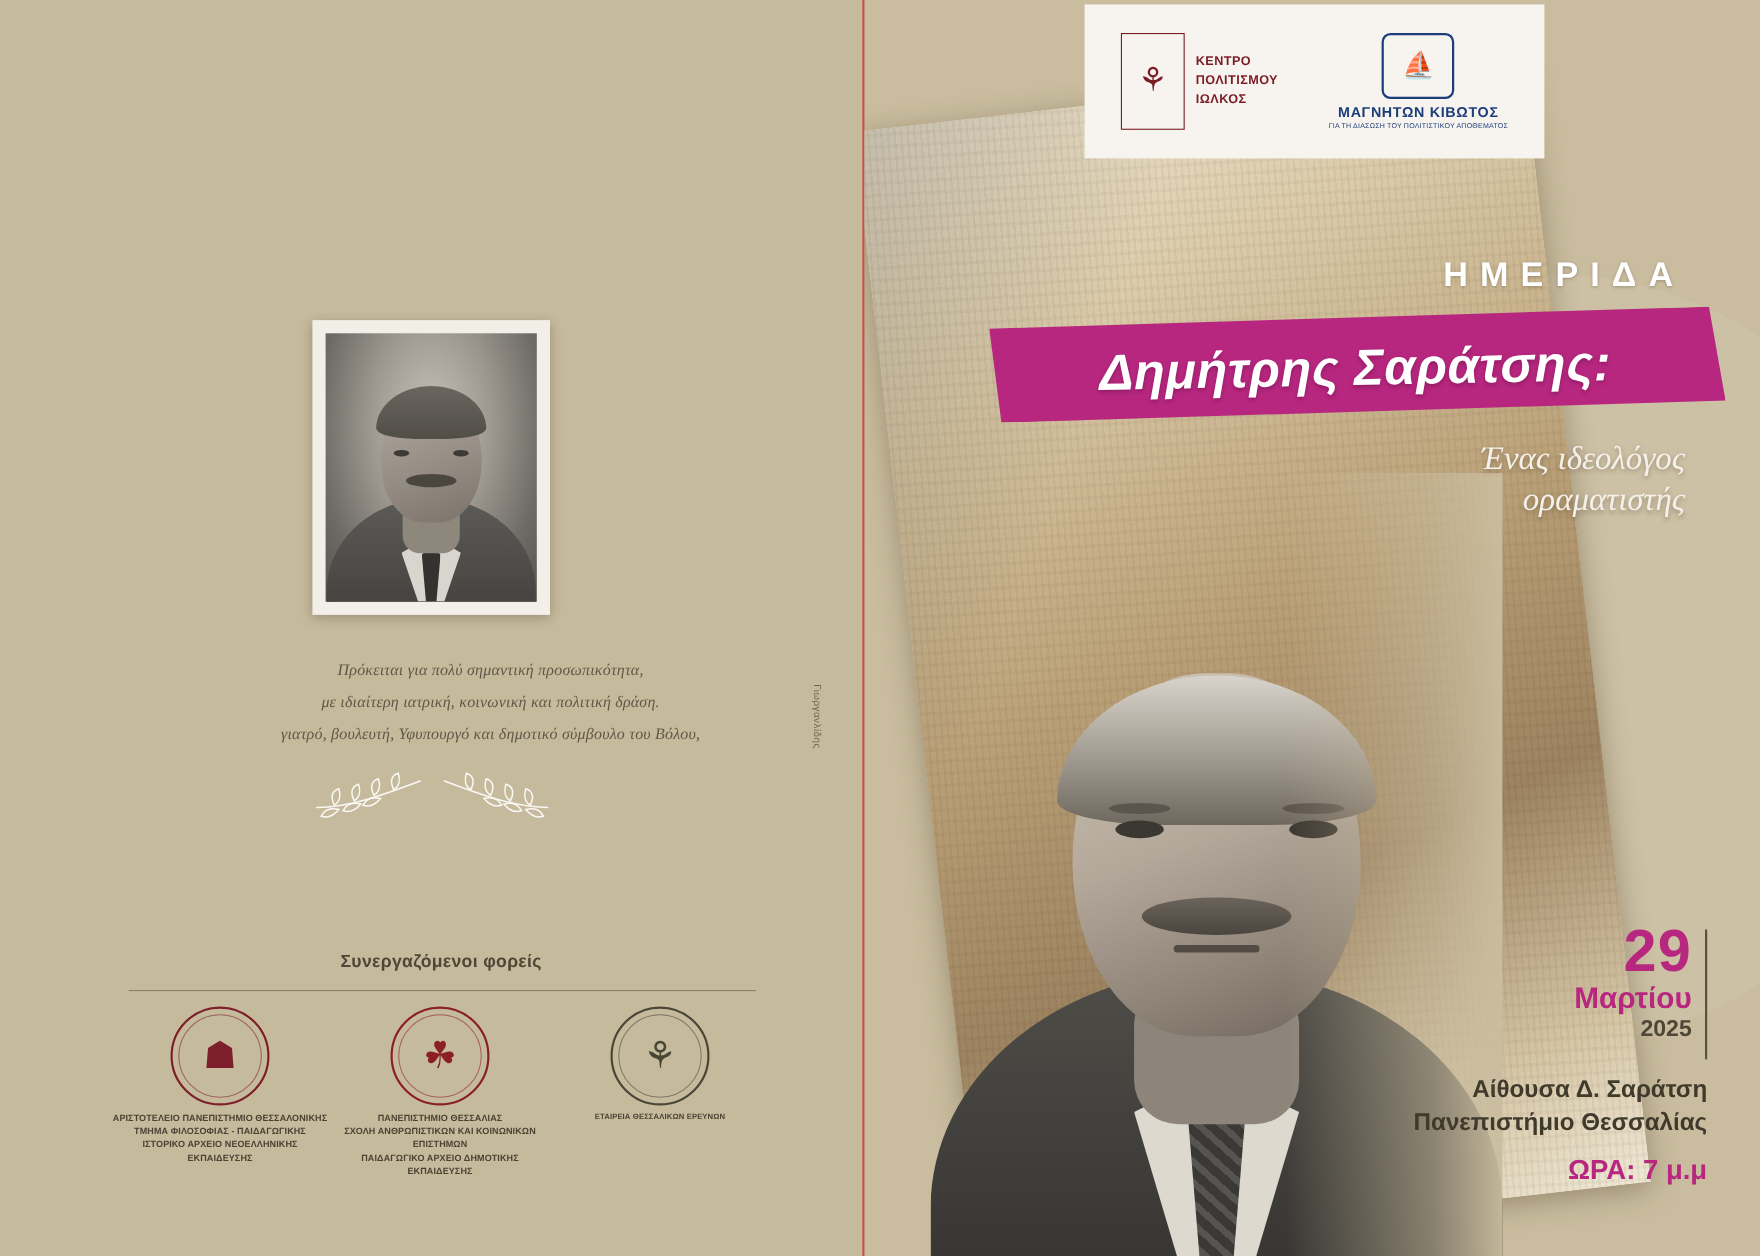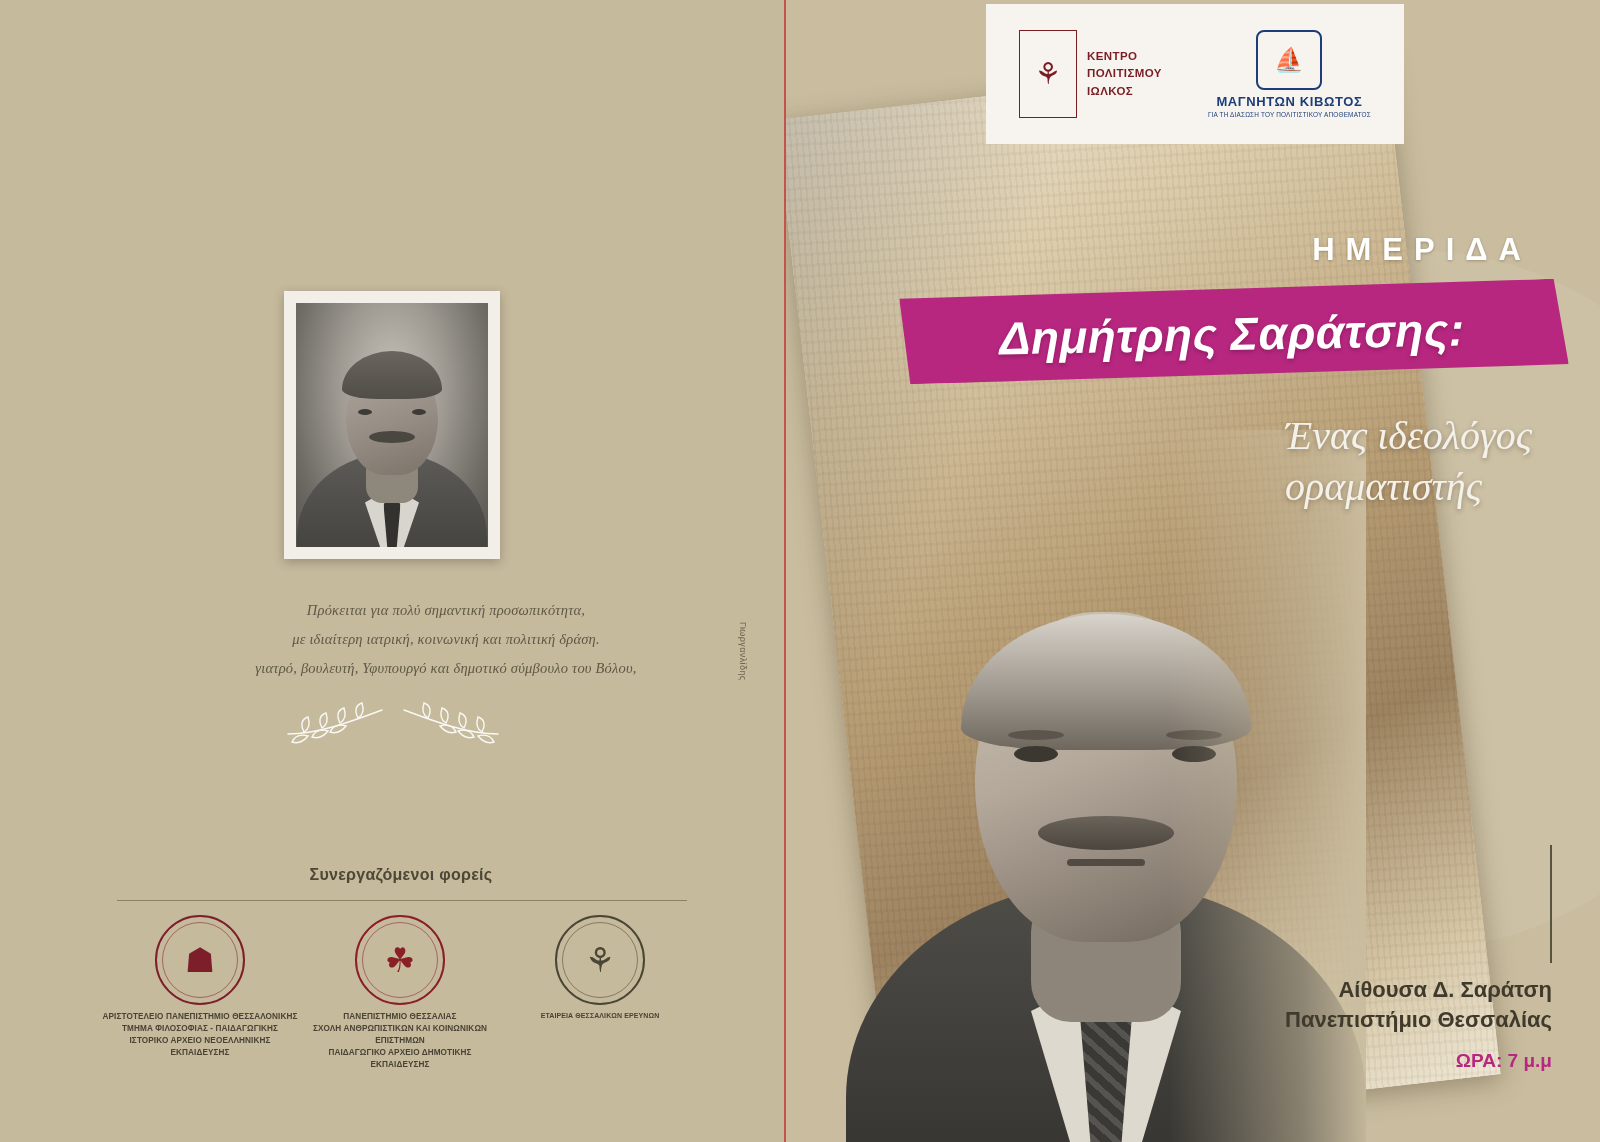--- a/index.html
+++ b/index.html
@@ -499,27 +499,27 @@
     font-weight: 700;
     font-style: italic;
     letter-spacing: .5px;
     text-shadow: 0 2px 4px rgba(70,10,50,.35);
   }
 
   .subtitle {
     position: absolute;
     right: 68px;
     top: 398px;
+    text-align: right;
     font-family: "Liberation Serif", serif;
     font-style: italic;
-    font-size: 40px;
+    font-size: 30px;
     line-height: 1.28;
     color: #f4f1ea;
     text-shadow: 0 2px 5px rgba(70,55,35,.4);
-    margin-top: 12px;
   }
 
   .date-block {
     position: absolute;
     right: 62px;
     top: 840px;
     text-align: right;
     color: #b7277f;
   }
   .date-block .dnum {
@@ -556,21 +556,21 @@
     font-size: 22px;
     font-weight: 700;
     line-height: 1.38;
   }
   .hour {
     position: absolute;
     right: 48px;
     top: 1050px;
     text-align: right;
     color: #b7277f;
-    font-size: 19px;
+    font-size: 25px;
     font-weight: 700;
   }
 </style>
 </head>
 <body>
 
 <div class="poster">
 
   <div class="back-panel">
 
@@ -705,20 +705,25 @@
 
     <div class="name-band"></div>
     <div class="name-text">Δημήτρης Σαράτσης:</div>
 
     <div class="subtitle">
       <div>Ένας ιδεολόγος</div>
       <div>οραματιστής</div>
     </div>
 
     <div class="date-rule"></div>
+    <div class="date-block">
+      <div class="dnum">29</div>
+      <div class="dmon">Μαρτίου</div>
+      <div class="dyear">2025</div>
+    </div>
 
     <div class="venue">
       <div>Αίθουσα  Δ. Σαράτση</div>
       <div>Πανεπιστήμιο Θεσσαλίας</div>
     </div>
 
     <div class="hour">ΩΡΑ: 7 μ.μ</div>
   </div>
 
 </div>

